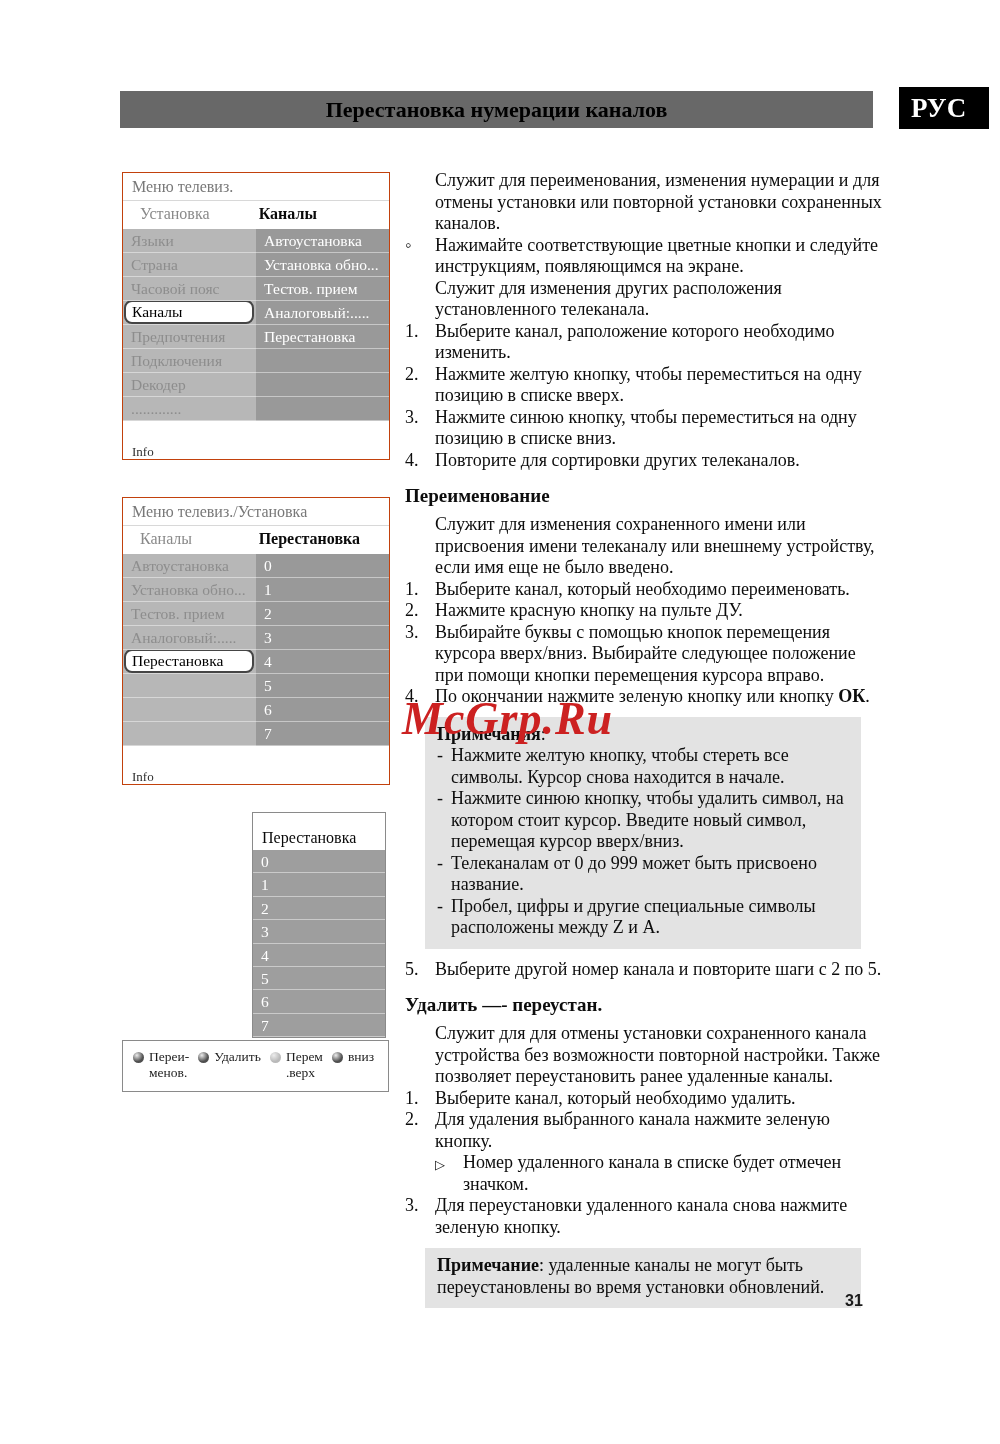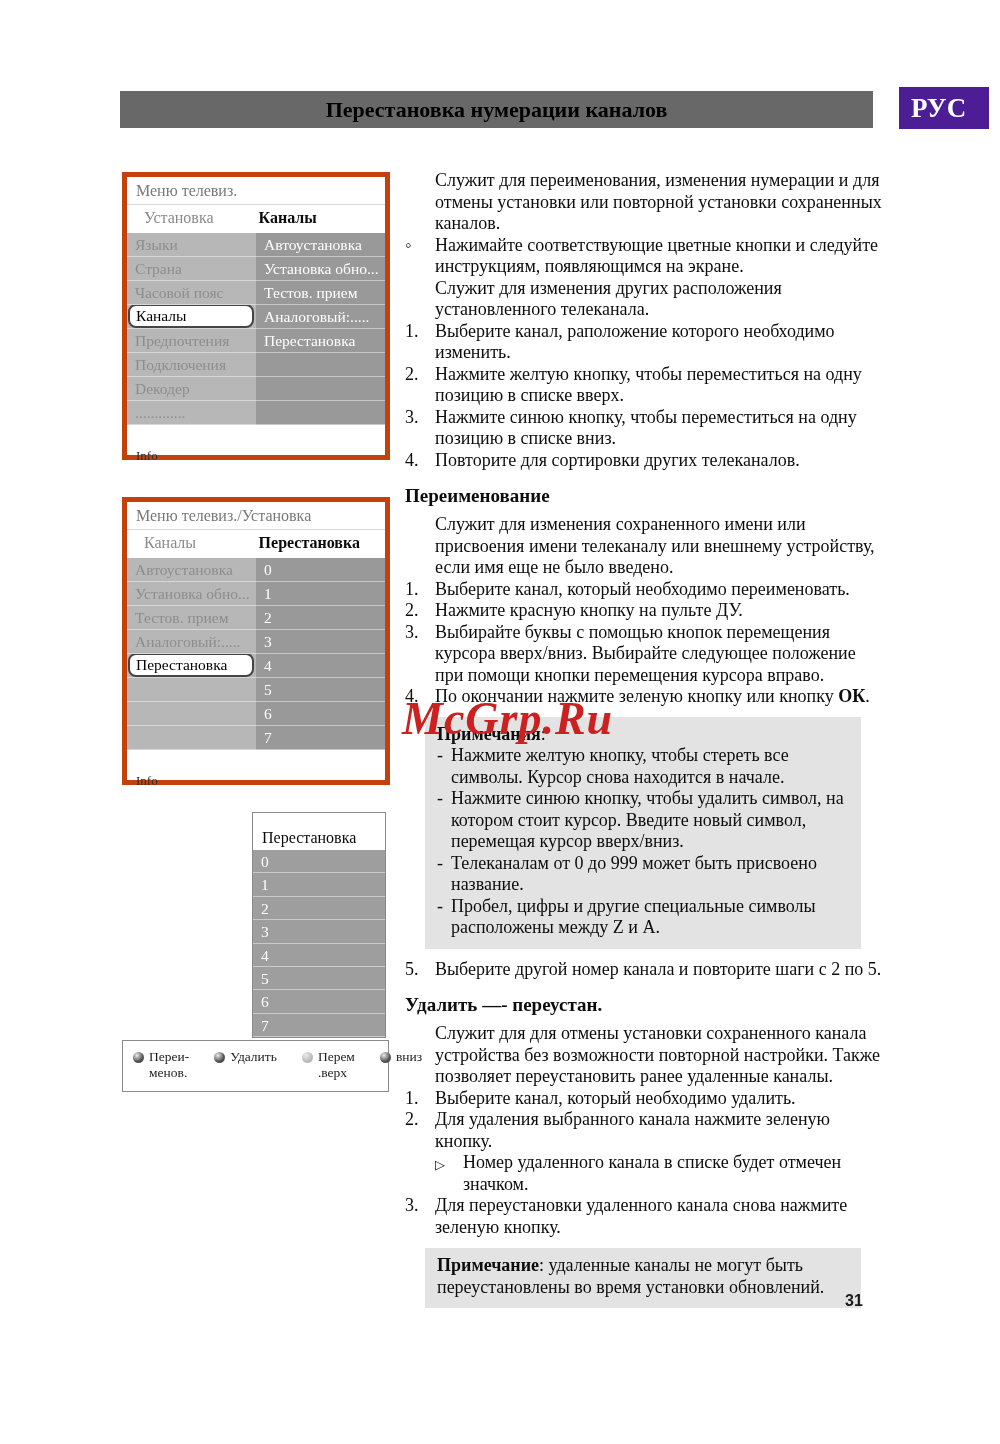--- a/index.html
+++ b/index.html
@@ -9,27 +9,27 @@
     font-family:"Liberation Serif", serif; color:#111;
   }
   
   .header-bar {
     position:absolute; left:120px; top:91px; width:753px; height:37px;
     background:#686868; color:#000000; display:flex; align-items:center; justify-content:center;
     font-size:22px; font-weight:bold;
   }
   .lang-badge {
     position:absolute; left:899px; top:87px; width:90px; height:42px;
-    background:#4c1d95; color:#fff; font-weight:bold; font-size:27px;
+    background:#000000; color:#fff; font-weight:bold; font-size:27px;
     display:flex; align-items:center; padding-left:12px; overflow:hidden;
   }
   
   .menu {
     position:absolute; width:268px; height:288px; background:#fff;
-    border:5px solid #c2410c;
+    border:1px solid #c2410c;
   }
   #menu1 { left:122px; top:172px; }
   #menu2 { left:122px; top:497px; }
   .menu-title {
     height:28px; line-height:28px; padding-left:9px; color:#787878;
     font-size:16px; border-bottom:1px solid #d8d8d8;
   }
   .menu-sub { height:28px; position:relative; }
   .sub-left  { position:absolute; left:17px; top:4px; color:#8a8a8a; font-size:16px; }
   .sub-right { position:absolute; left:51%; top:4px; color:#0a0a0a; font-weight:bold; font-size:16px; }
@@ -56,21 +56,21 @@
     position:absolute; left:252px; top:812px; width:134px; height:226px;
     background:#fff; border:1px solid #8a8a8a;
   }
   .m3-title { height:37px; display:flex; align-items:flex-end; padding:0 0 3px 9px; font-size:16px; color:#0a0a0a; }
   .m3-rows { display:flex; flex-direction:column; height:187px; }
   .m3-rows .mrow { background:#9e9e9e; color:#fff; }
   
   #menu3-bar {
     position:absolute; left:122px; top:1040px; width:267px; height:52px;
     background:#fff; border:1px solid #8a8a8a;
-    display:flex; align-items:flex-start; padding:8px 2px 0 10px; gap:25px;
+    display:flex; align-items:flex-start; padding:8px 2px 0 10px; gap:9px;
   }
   .bar-group { display:flex; gap:5px; }
   .dot { width:11px; height:11px; border-radius:50%; margin-top:3px; flex:none; background:#4f4f4f; }
   .bar-label { font-size:13.5px; line-height:16px; color:#1c1c1c; }
   
   #content {
     position:absolute; left:405px; top:170px; width:478px;
     font-size:18px; line-height:21.5px; color:#0d0d0d;
   }
   .para { margin-left:30px; }

